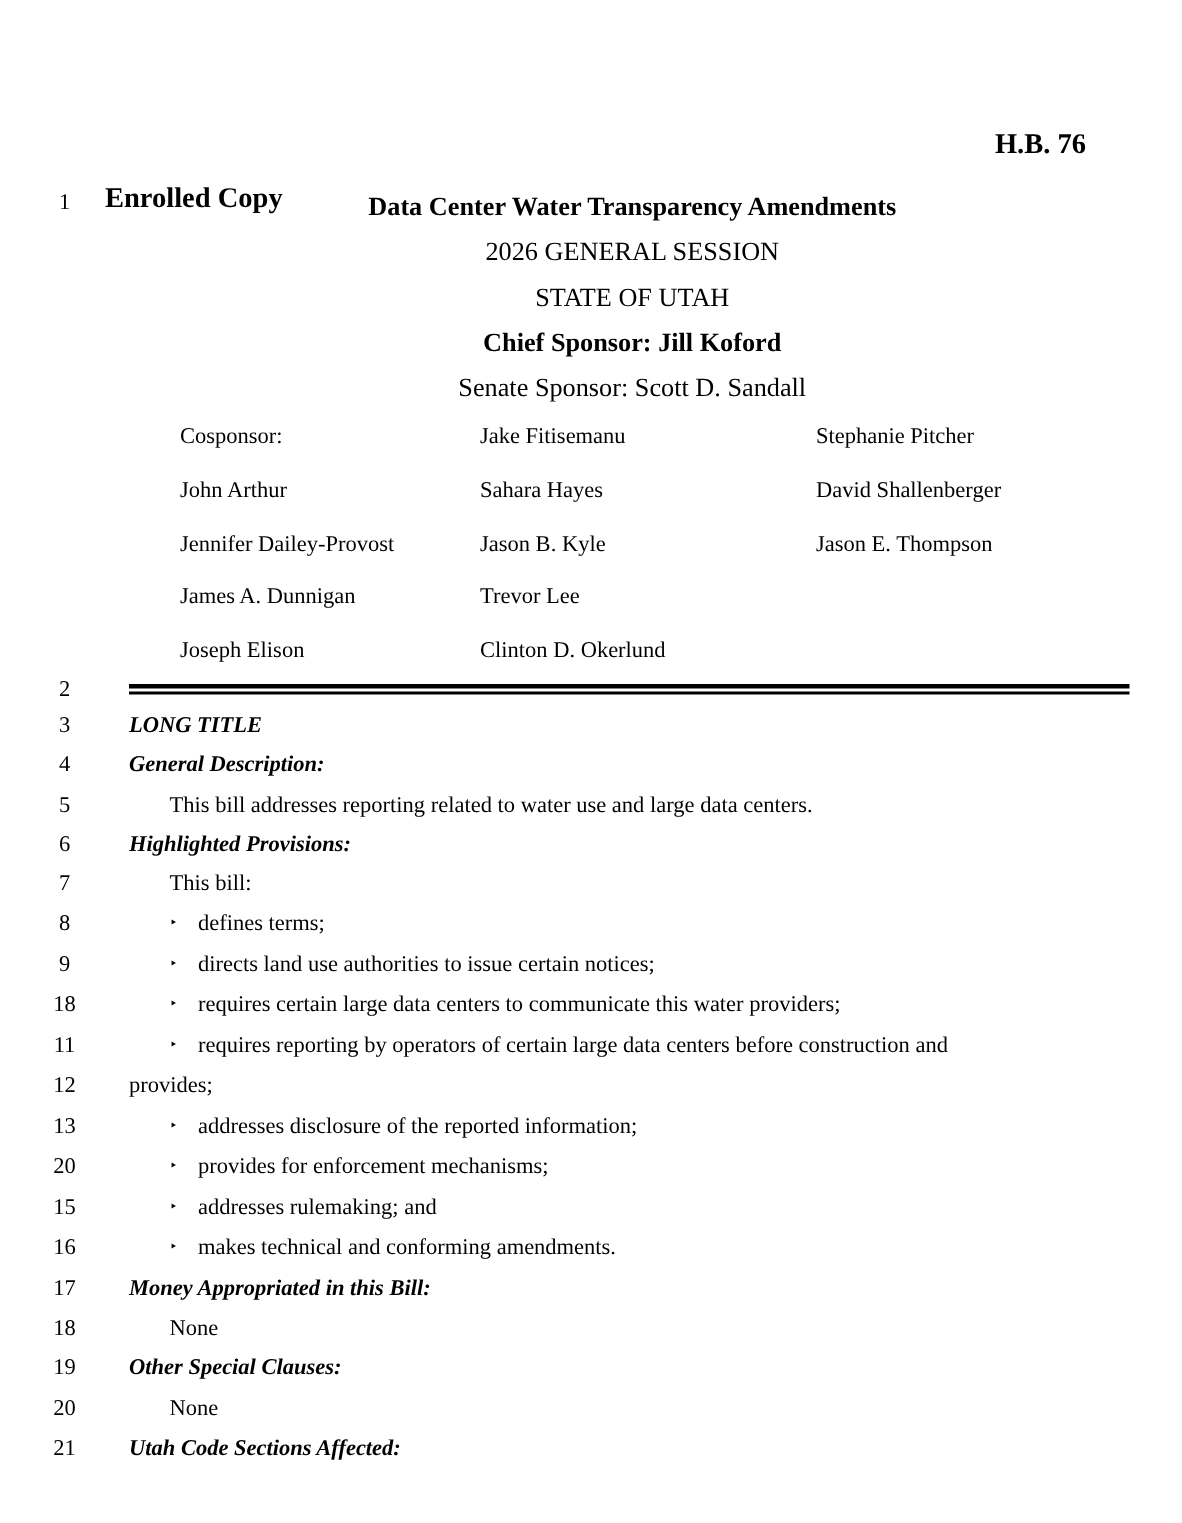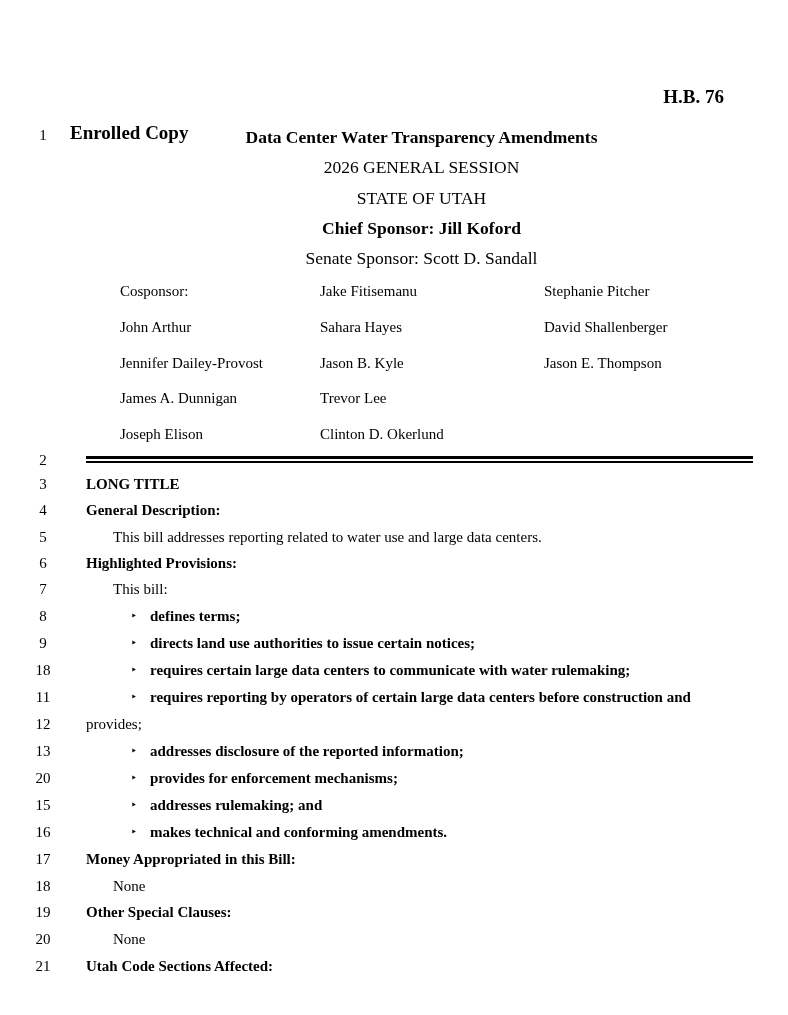--- a/index.html
+++ b/index.html
@@ -16,24 +16,24 @@
   .t-sess { font-size: 17.5px; top: 157px; }
   .t-state { font-size: 17.5px; top: 188px; }
   .t-chief { font-weight: bold; font-size: 17.5px; top: 218px; }
   .t-senate { font-size: 17.5px; top: 248px; }
   .cos { font-size: 15px; }
   .col1 { left: 96px; margin-left: 24px; }
   .col2 { left: 320px; }
   .col3 { left: 544px; }
   .ln { font-size: 15px; width: 30px; text-align: center; left: 28px; }
   .body { font-size: 15px; }
-  .bold { font-weight: bold; }
+  .bold { font-weight: bold; font-style: italic; }
   .ind1 { left: 86px; }
   .ind2 { left: 113px; }
-  .ind3 { left: 131px; font-weight: bold; }
+  .ind3 { left: 113px; }
   .bullet { font-size: 9px; display: inline-block; width: 19px; vertical-align: 2px; }
   #rule { position: absolute; left: 86px; width: 667px; top: 456px; }
   #rule .thick { height: 3px; background: #000; }
   #rule .gap { height: 2px; }
   #rule .thin { height: 2px; background: #000; }
 </style>
 </head>
 <body>
 
 <div id="hdr-left" class="abs hdr">Enrolled Copy</div>
@@ -90,21 +90,21 @@
 <div class="abs ln" style="top:958px">21</div>
 
 <div class="abs body bold ind1" style="top:476px">LONG TITLE</div>
 <div class="abs body bold ind1" style="top:502px">General Description:</div>
 <div class="abs body ind2" style="top:529px">This bill addresses reporting related to water use and large data centers.</div>
 <div class="abs body bold ind1" style="top:555px">Highlighted Provisions:</div>
 <div class="abs body ind2" style="top:581px">This bill:</div>
 
 <div class="abs body ind3" style="top:608px"><span class="bullet">‣</span><span>defines terms;</span></div>
 <div class="abs body ind3" style="top:635px"><span class="bullet">‣</span><span>directs land use authorities to issue certain notices;</span></div>
-<div class="abs body ind3" style="top:662px"><span class="bullet">‣</span><span>requires certain large data centers to communicate with water rulemaking;</span></div>
+<div class="abs body ind3" style="top:662px"><span class="bullet">‣</span><span>requires certain large data centers to communicate this water providers;</span></div>
 <div class="abs body ind3" style="top:689px"><span class="bullet">‣</span><span>requires reporting by operators of certain large data centers before construction and</span></div>
 <div class="abs body ind1" style="top:716px">provides;</div>
 <div class="abs body ind3" style="top:743px"><span class="bullet">‣</span><span>addresses disclosure of the reported information;</span></div>
 <div class="abs body ind3" style="top:770px"><span class="bullet">‣</span><span>provides for enforcement mechanisms;</span></div>
 <div class="abs body ind3" style="top:797px"><span class="bullet">‣</span><span>addresses rulemaking; and</span></div>
 <div class="abs body ind3" style="top:824px"><span class="bullet">‣</span><span>makes technical and conforming amendments.</span></div>
 
 <div class="abs body bold ind1" style="top:851px">Money Appropriated in this Bill:</div>
 <div class="abs body ind2" style="top:878px">None</div>
 <div class="abs body bold ind1" style="top:904px">Other Special Clauses:</div>

